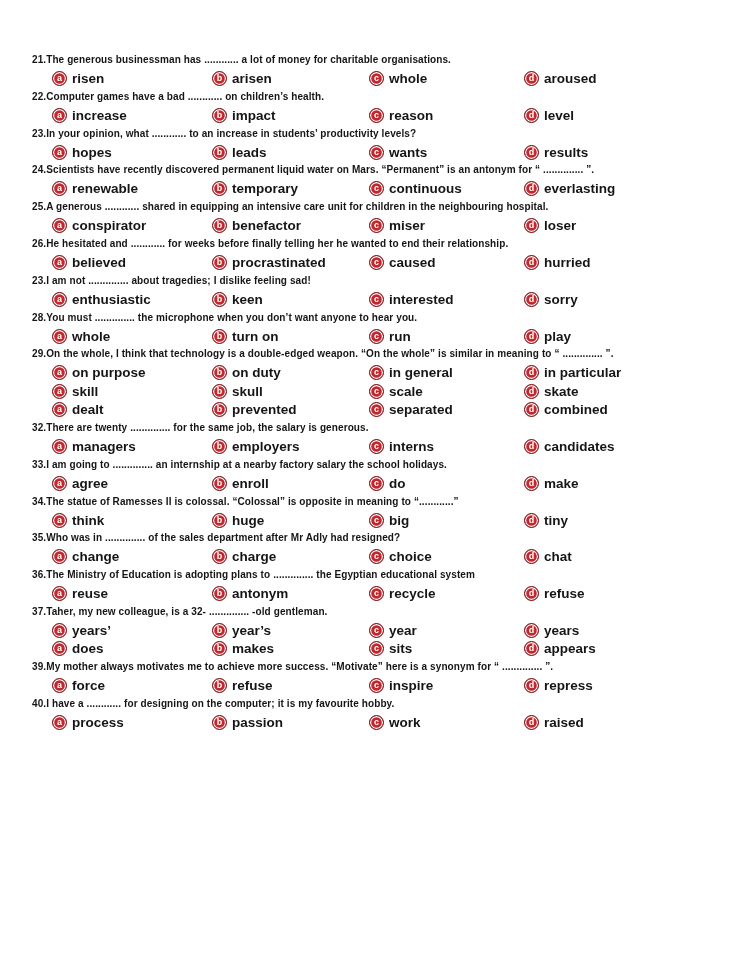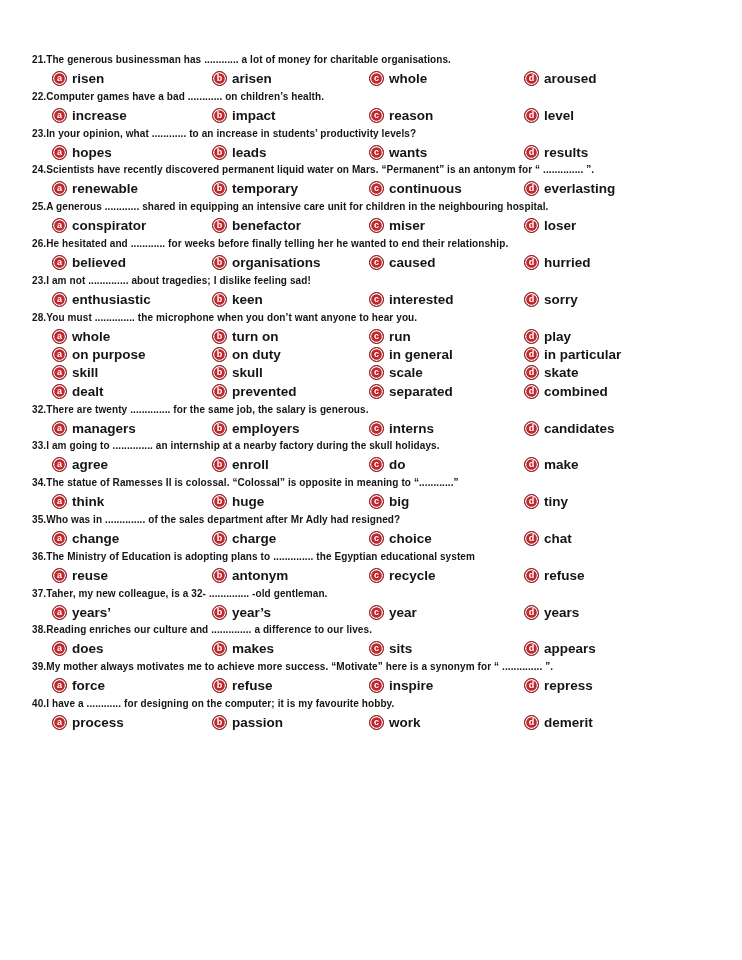--- a/index.html
+++ b/index.html
@@ -229,21 +229,21 @@
       <div class="option">
         <span class="marker">
               <i class="letter">a</i>
             </span>
             <span class="opt-label">believed</span>
       </div>
       <div class="option">
         <span class="marker">
               <i class="letter">b</i>
             </span>
-            <span class="opt-label">organisations</span>
+            <span class="opt-label">procrastinated</span>
       </div>
       <div class="option">
         <span class="marker">
               <i class="letter">c</i>
             </span>
             <span class="opt-label">caused</span>
       </div>
       <div class="option">
         <span class="marker">
               <i class="letter">d</i>
@@ -307,20 +307,21 @@
       <div class="option">
         <span class="marker">
               <i class="letter">d</i>
             </span>
             <span class="opt-label">play</span>
       </div>
     </div>
   </div>
 
   <div class="question">
+    <p class="q-text"><span class="q-num">29.</span><span class="q-body">On the whole, I think that technology is a double-edged weapon. “On the whole” is similar in meaning to “ .............. ”.</span></p>
     <div class="options">
       <div class="option">
         <span class="marker">
               <i class="letter">a</i>
             </span>
             <span class="opt-label">on purpose</span>
       </div>
       <div class="option">
         <span class="marker">
               <i class="letter">b</i>
@@ -424,21 +425,21 @@
       <div class="option">
         <span class="marker">
               <i class="letter">d</i>
             </span>
             <span class="opt-label">candidates</span>
       </div>
     </div>
   </div>
 
   <div class="question">
-    <p class="q-text"><span class="q-num">33.</span><span class="q-body">I am going to .............. an internship at a nearby factory during the skull holidays.</span></p>
+    <p class="q-text"><span class="q-num">33.</span><span class="q-body">I am going to .............. an internship at a nearby factory salary the school holidays.</span></p>
     <div class="options">
       <div class="option">
         <span class="marker">
               <i class="letter">a</i>
             </span>
             <span class="opt-label">agree</span>
       </div>
       <div class="option">
         <span class="marker">
               <i class="letter">b</i>
@@ -574,21 +575,20 @@
       <div class="option">
         <span class="marker">
               <i class="letter">d</i>
             </span>
             <span class="opt-label">years</span>
       </div>
     </div>
   </div>
 
   <div class="question">
-    <p class="q-text"><span class="q-num">38.</span><span class="q-body">Reading enriches our culture and .............. a difference to our lives.</span></p>
     <div class="options">
       <div class="option">
         <span class="marker">
               <i class="letter">a</i>
             </span>
             <span class="opt-label">does</span>
       </div>
       <div class="option">
         <span class="marker">
               <i class="letter">b</i>
@@ -658,18 +658,18 @@
       <div class="option">
         <span class="marker">
               <i class="letter">c</i>
             </span>
             <span class="opt-label">work</span>
       </div>
       <div class="option">
         <span class="marker">
               <i class="letter">d</i>
             </span>
-            <span class="opt-label">demerit</span>
+            <span class="opt-label">raised</span>
       </div>
     </div>
   </div>
 </section>
 </main>
 
 </body></html>

